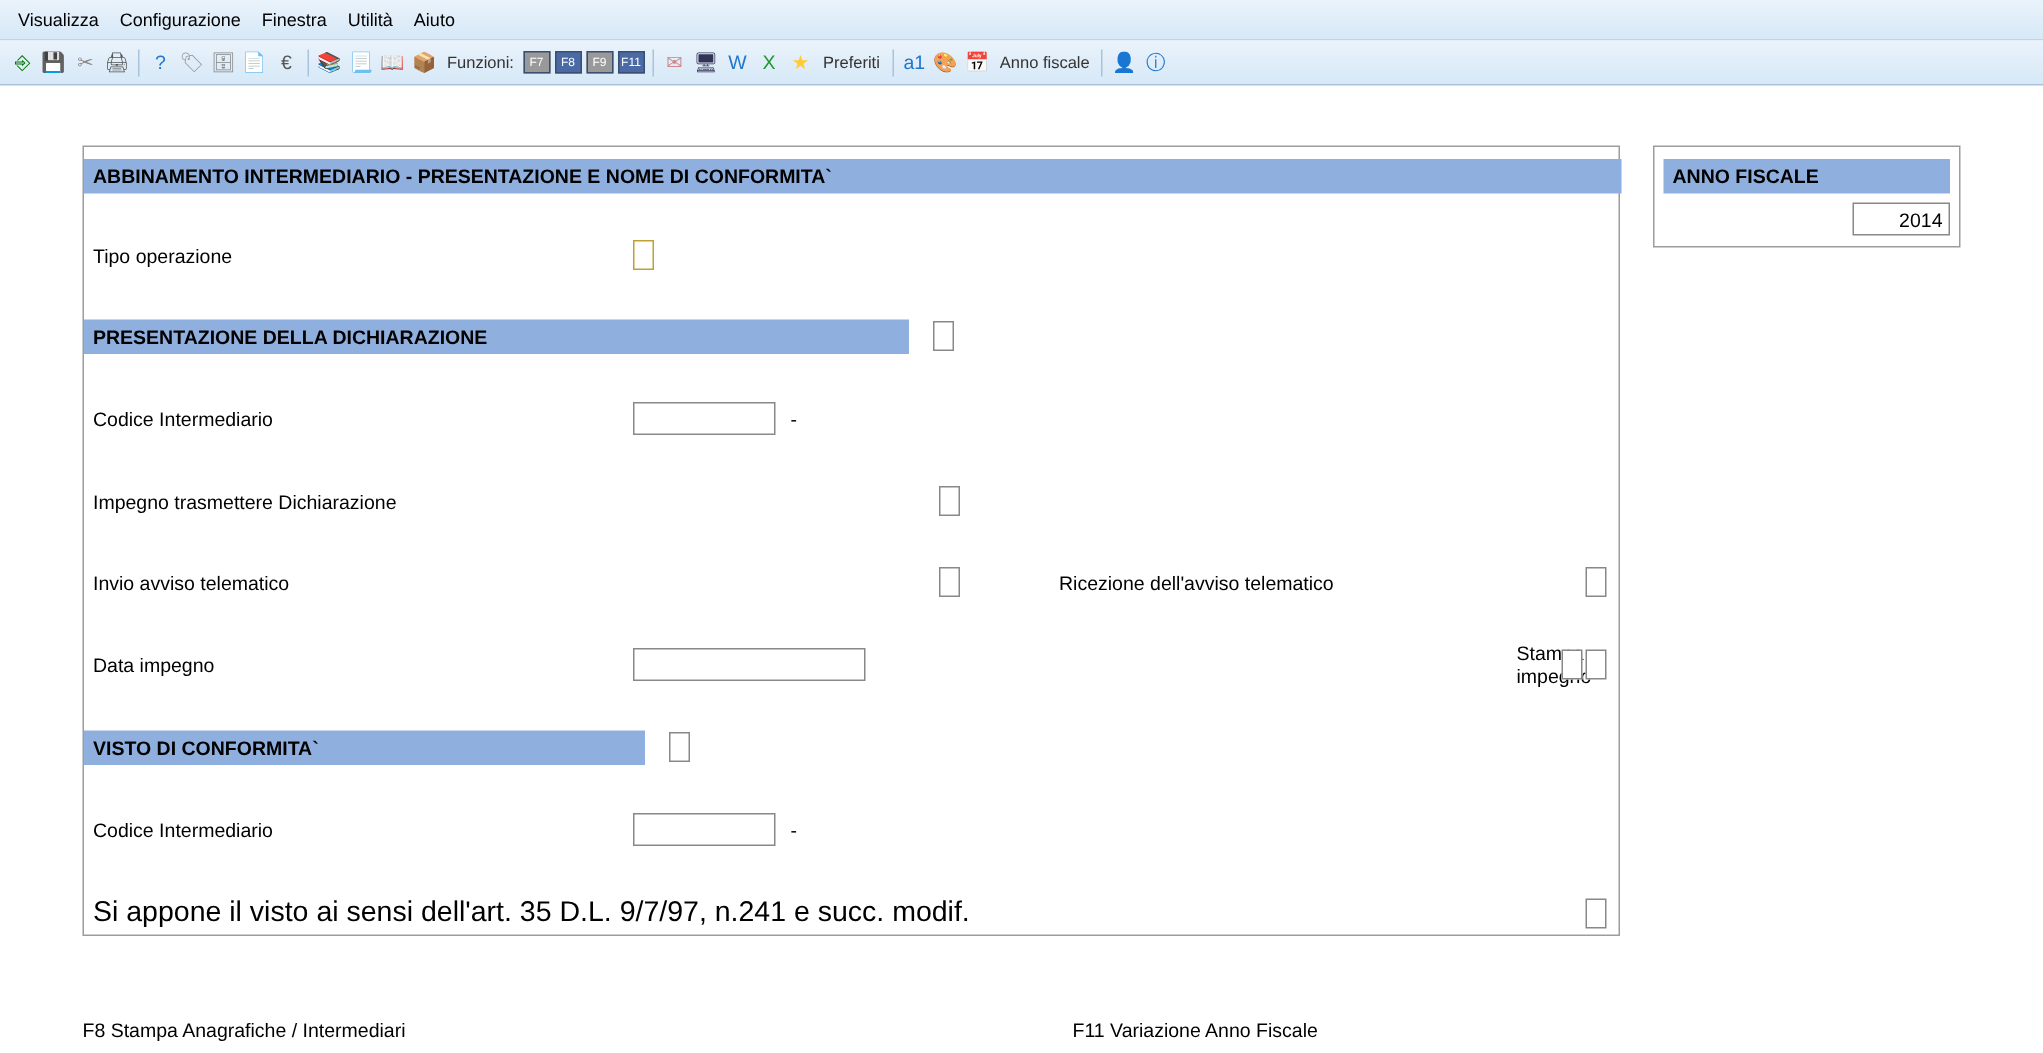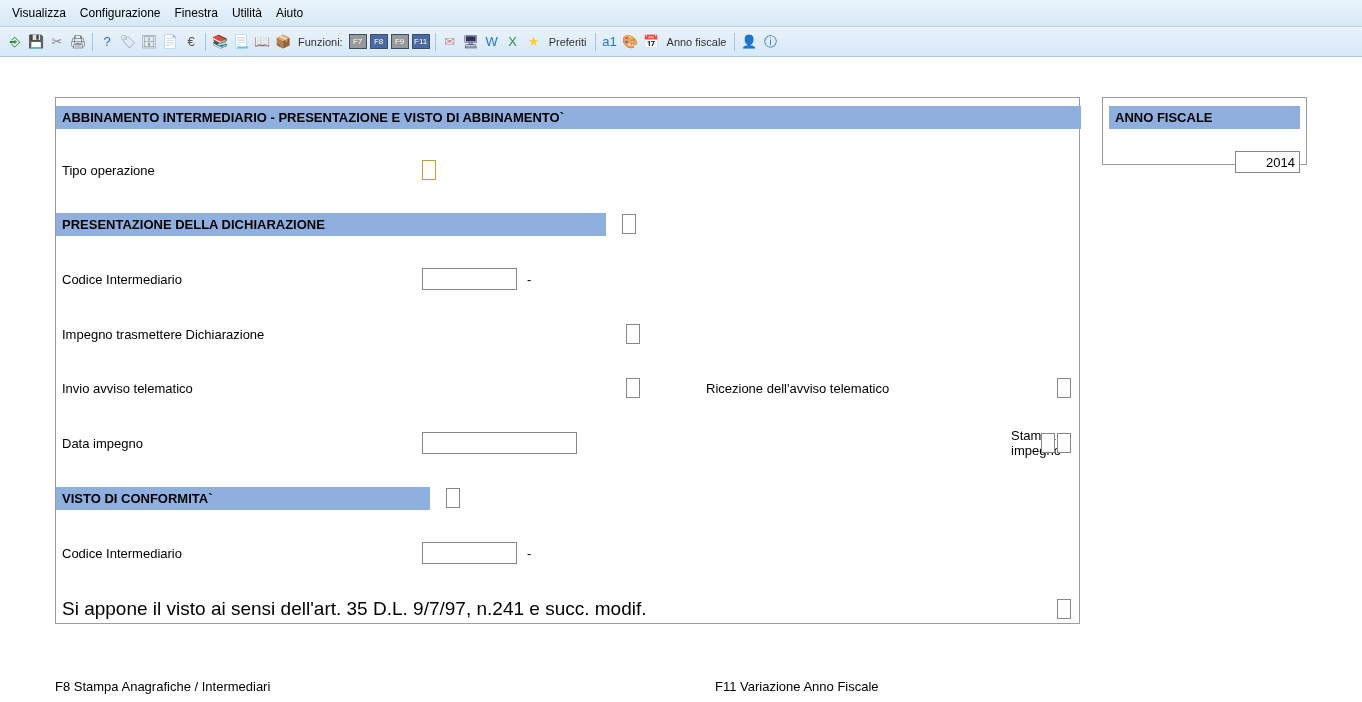--- a/index.html
+++ b/index.html
@@ -212,21 +212,21 @@
   <span class="tb-icon" style="color:#888;">📅</span>
   <span class="tb-label">Anno fiscale</span>
   <span class="sep"></span>
   <span class="tb-icon" style="color:#888;">👤</span>
   <span class="tb-icon" style="color:#27c;">ⓘ</span>
 </div>
 
 <div class="content">
   <div class="clearfix">
     <div class="main-panel">
-      <div class="section-header sh1">ABBINAMENTO INTERMEDIARIO - PRESENTAZIONE E VISTO DI ABBINAMENTO`</div>
+      <div class="section-header sh1">ABBINAMENTO INTERMEDIARIO - PRESENTAZIONE E NOME DI CONFORMITA`</div>
       <div class="row">
         <label>Tipo operazione</label>
         <input class="input-box input-small" style="border-color: rgb(192, 160, 48);">
       </div>
       <div class="row row-with-check" style="padding:0;">
         <div class="section-header sh2">PRESENTAZIONE DELLA DICHIARAZIONE</div>
         <input class="input-box input-small chk-after" style="">
       </div>
       <div class="row">
         <label>Codice Intermediario</label>
@@ -262,21 +262,21 @@
         <span class="dash">-</span>
       </div>
       <div class="row row-rel">
         <span class="label-wide">Si appone il visto ai sensi dell'art. 35 D.L. 9/7/97, n.241 e succ. modif.</span>
         <span class="rbox1"><input class="input-box input-small" style=""></span>
       </div>
     </div>
 
     <div class="side-panel">
       <div class="section-header">ANNO FISCALE</div>
-      <div style="display:flex; padding-top:22px;">
+      <div style="display:flex; padding-top:6px;">
         <input class="input-box input-year" value="2014" style="">
       </div>
     </div>
   </div>
 
 
   <div class="hints">
     <span class="h1">F8  Stampa Anagrafiche / Intermediari</span>
     <span>F11  Variazione Anno Fiscale</span>
   </div>

